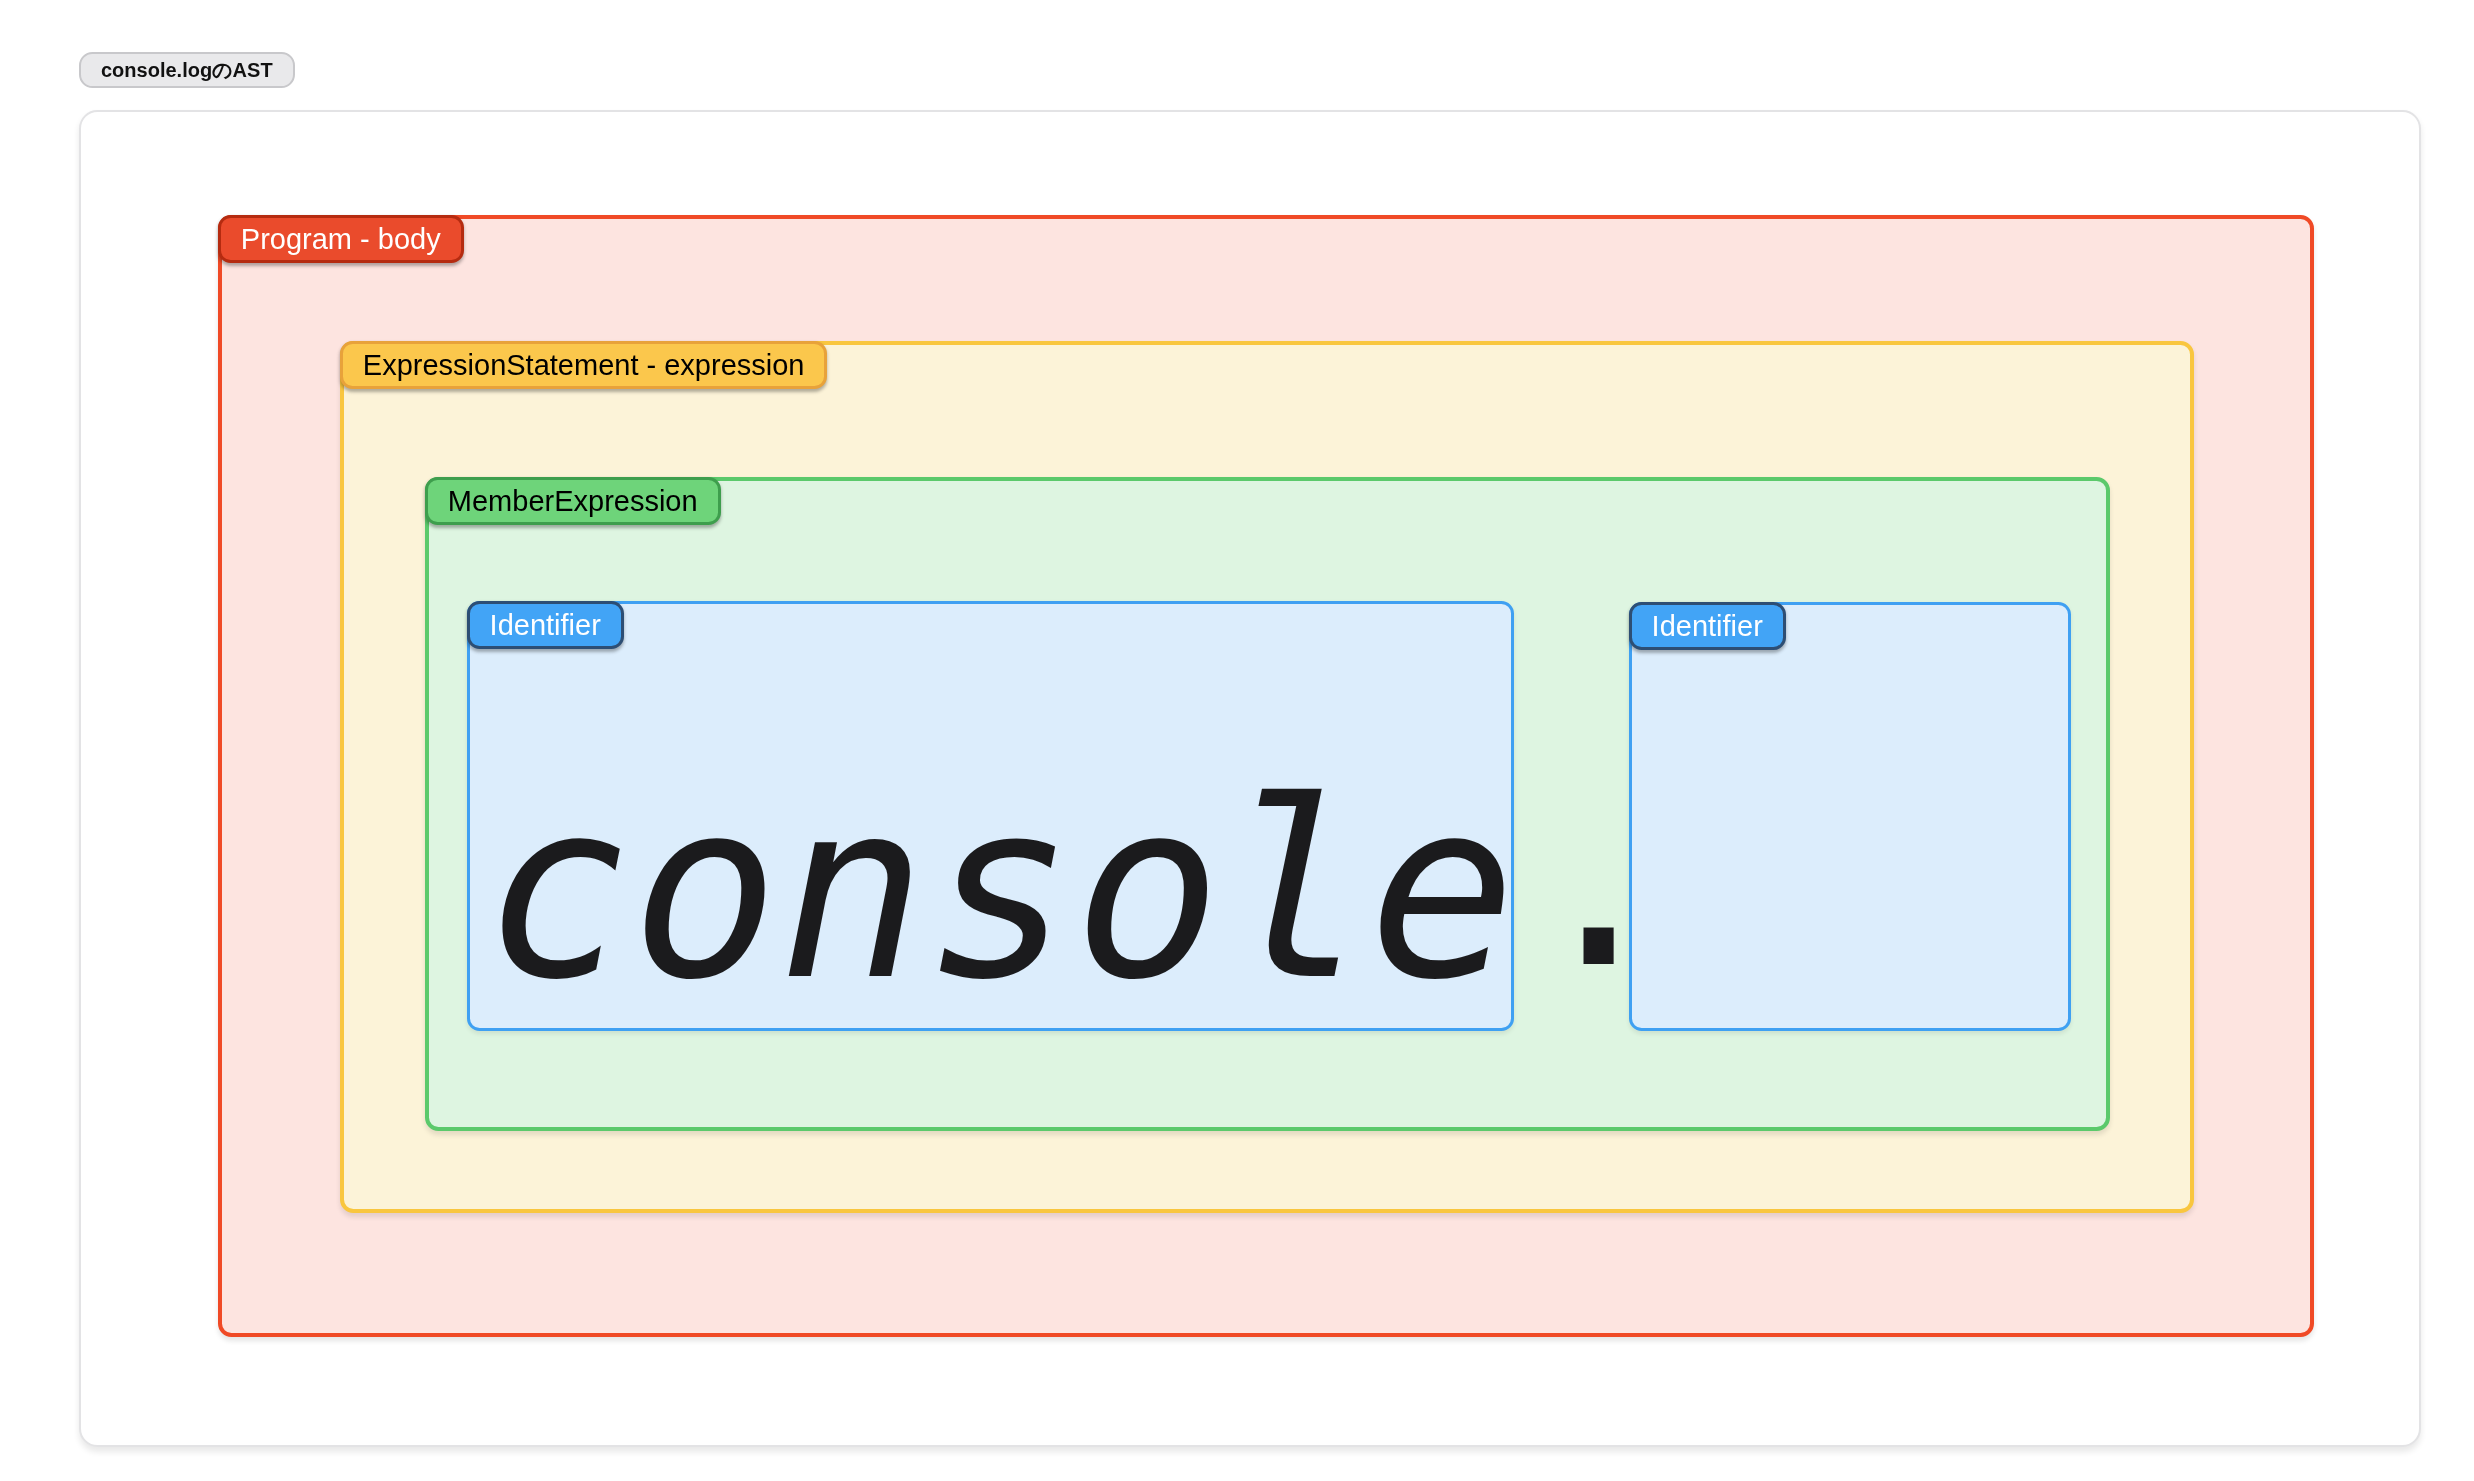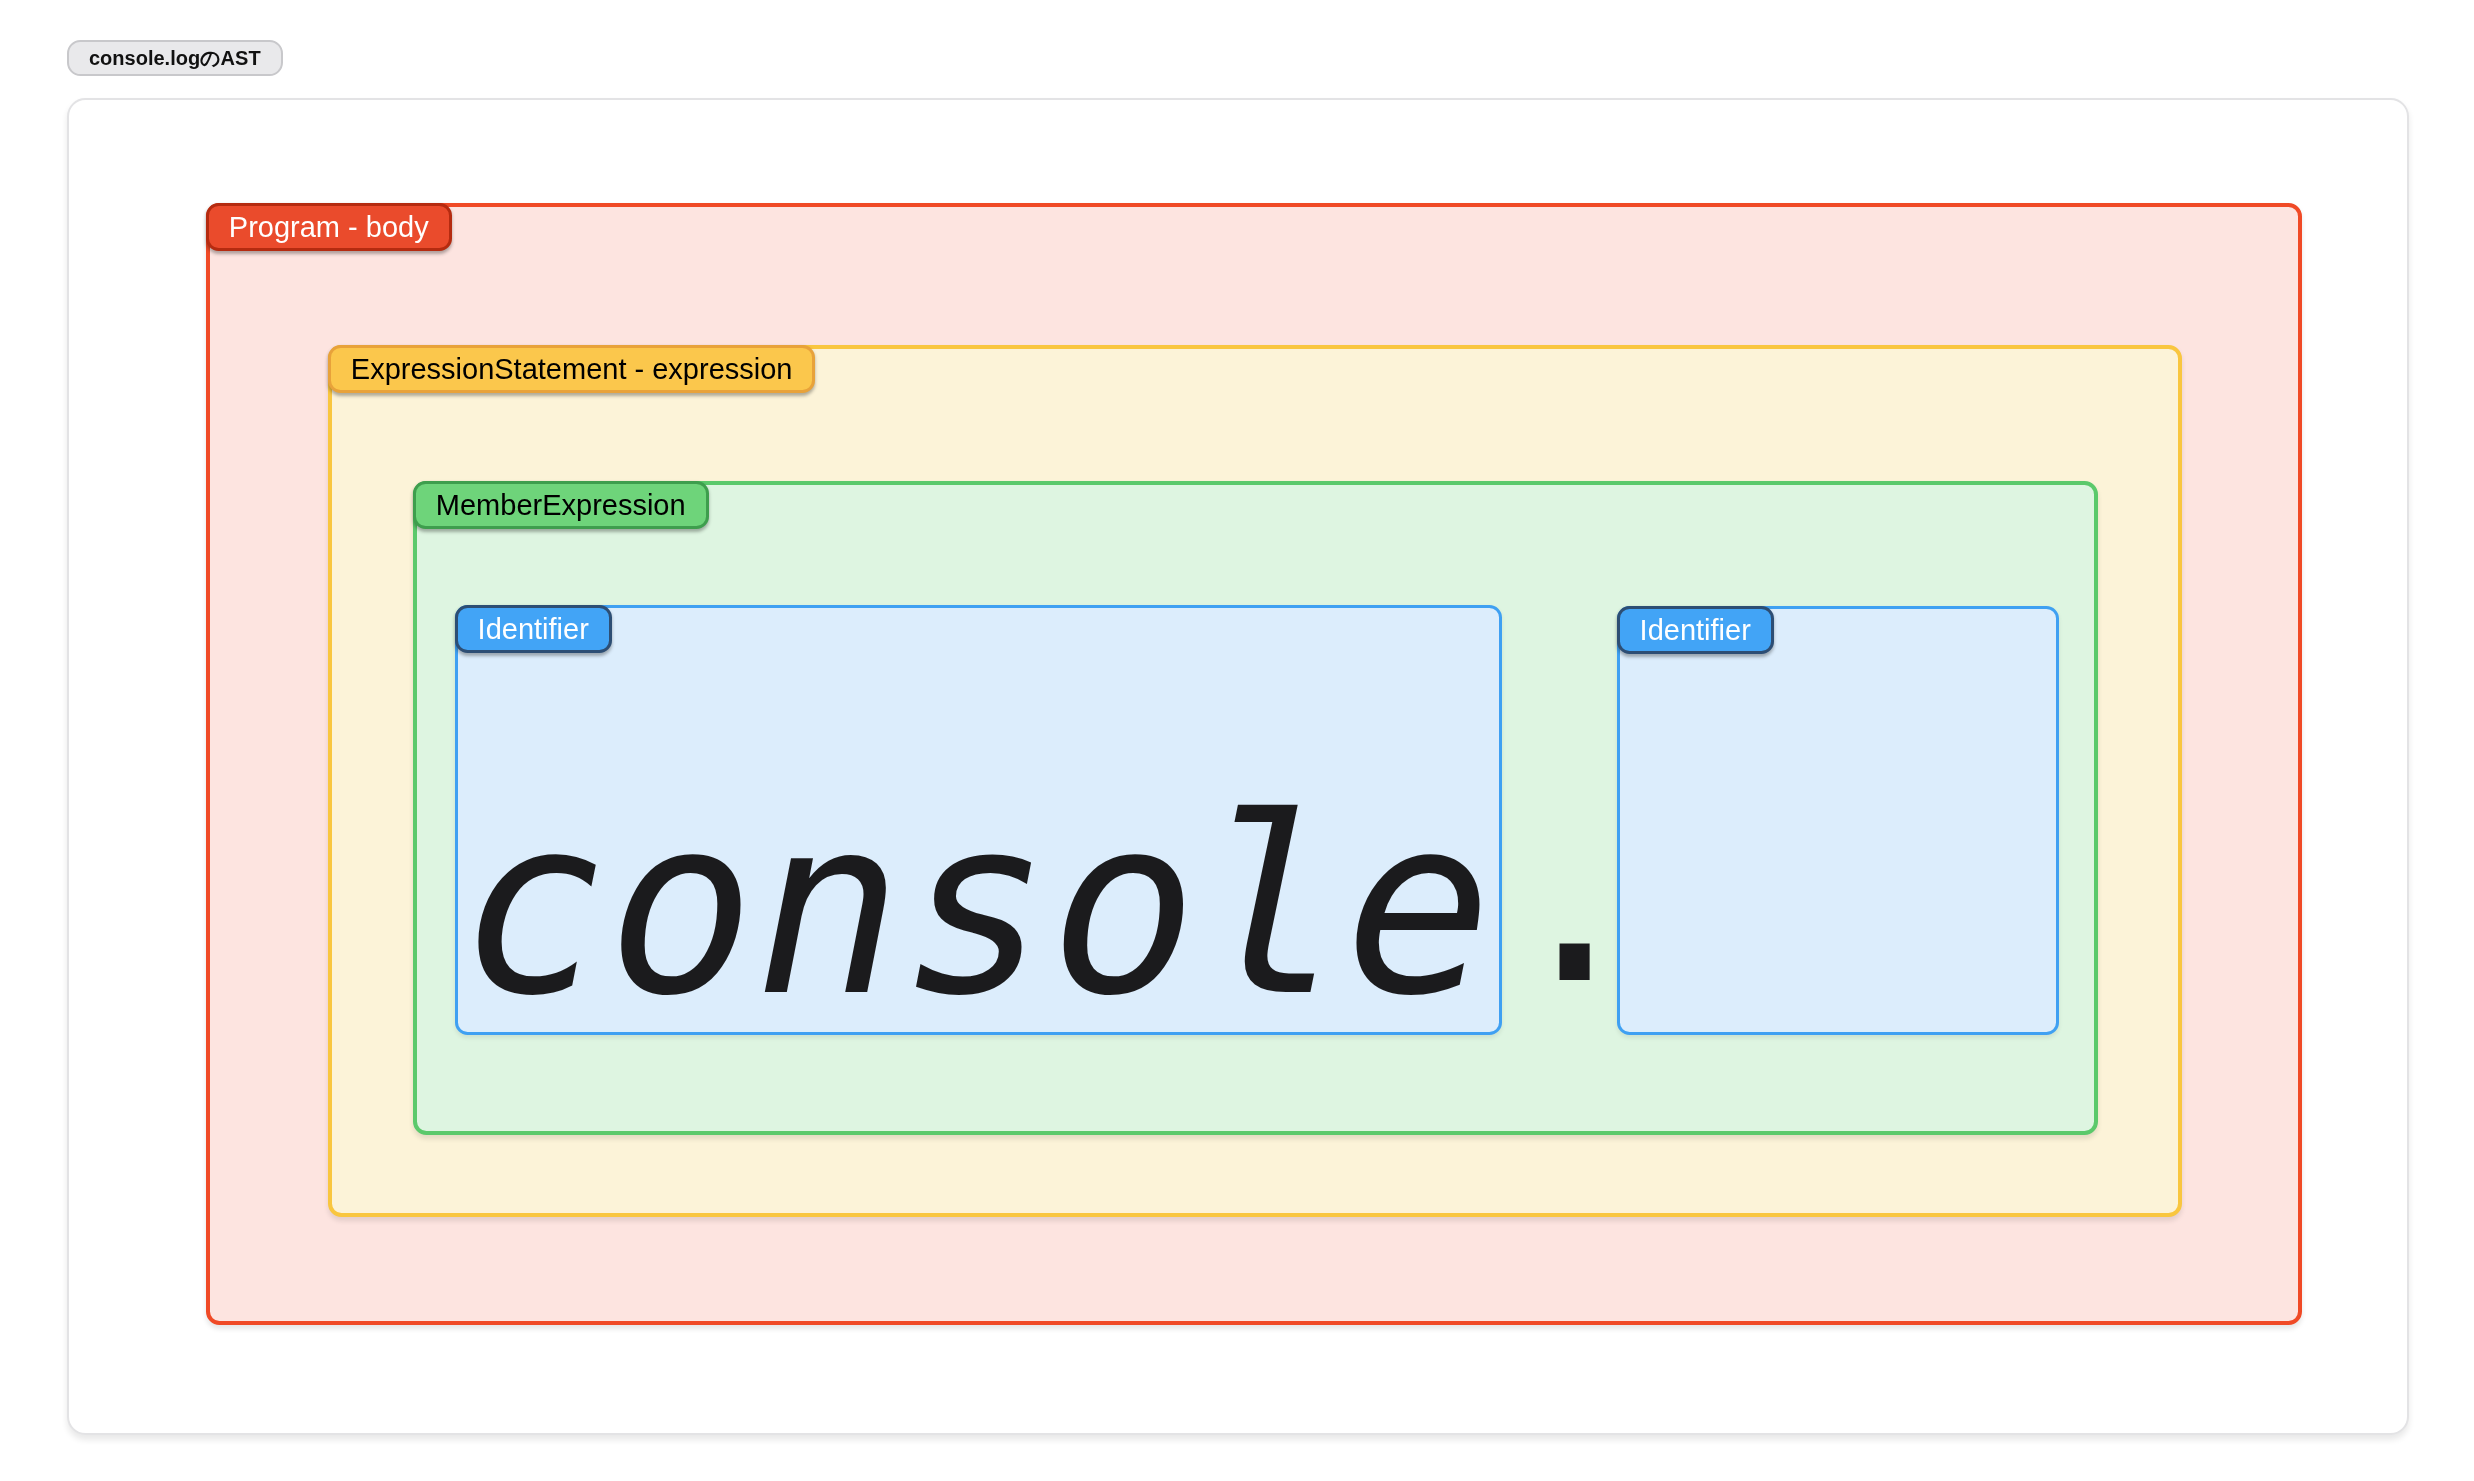--- a/index.html
+++ b/index.html
@@ -5,21 +5,21 @@
   :root {
     --page-bg: #ffffff;
     --chip-bg: #e9e9eb; --chip-border: #c8c8cb; --chip-text: #111111;
     --frame-border: #e3e3e5;
     --red-border: #f04a26; --red-bg: #fde4e0; --red-badge-bg: #ea4b2c; --red-badge-border: #b52b10;
     --amber-border: #f9c63f; --amber-bg: #fcf3d8; --amber-badge-bg: #fbc74c; --amber-badge-border: #e8a23a;
     --green-border: #5bc96b; --green-bg: #def5e1; --green-badge-bg: #6ed47a; --green-badge-border: #3e9e4d;
     --blue-border: #3fa0f2; --blue-bg: #dcedfc; --blue-badge-bg: #42a4f6; --blue-badge-border: #2d4e74;
     --code-text: #1b1b1d;
   }
-  * { margin: 0; padding: 0; box-sizing: border-box; }
+  * { margin: 0; padding: 12px; box-sizing: border-box; }
   html, body { width: 2475px; height: 1482px; }
   body {
     background: var(--page-bg);
     font-family: "Liberation Sans", "DejaVu Sans", sans-serif;
     position: relative;
     overflow: hidden;
   }
   .chip {
     position: absolute; left: 67px; top: 40px;
     background: var(--chip-bg);
@@ -56,21 +56,21 @@
     border-radius: 13.4px;
     box-shadow: 0 3.4px 5px rgba(0,0,0,0.10);
   }
   .node-program > .badge {
     left: -4.2px; top: -4.2px;
     background: var(--red-badge-bg);
     border: 3.4px solid var(--red-badge-border);
     color: #ffffff;
   }
   .node-exprstmt {
-    left: 118px; top: 138px; width: 1854px; height: 872px;
+    left: 118px; top: 122px; width: 1854px; height: 872px;
     background: var(--amber-bg);
     border: 4.2px solid var(--amber-border);
     border-radius: 13.4px;
     box-shadow: 0 3.4px 5px rgba(0,0,0,0.10);
   }
   .node-exprstmt > .badge {
     left: -4.2px; top: -4.2px;
     background: var(--amber-badge-bg);
     border: 3.4px solid var(--amber-badge-border);
     color: #000000;

